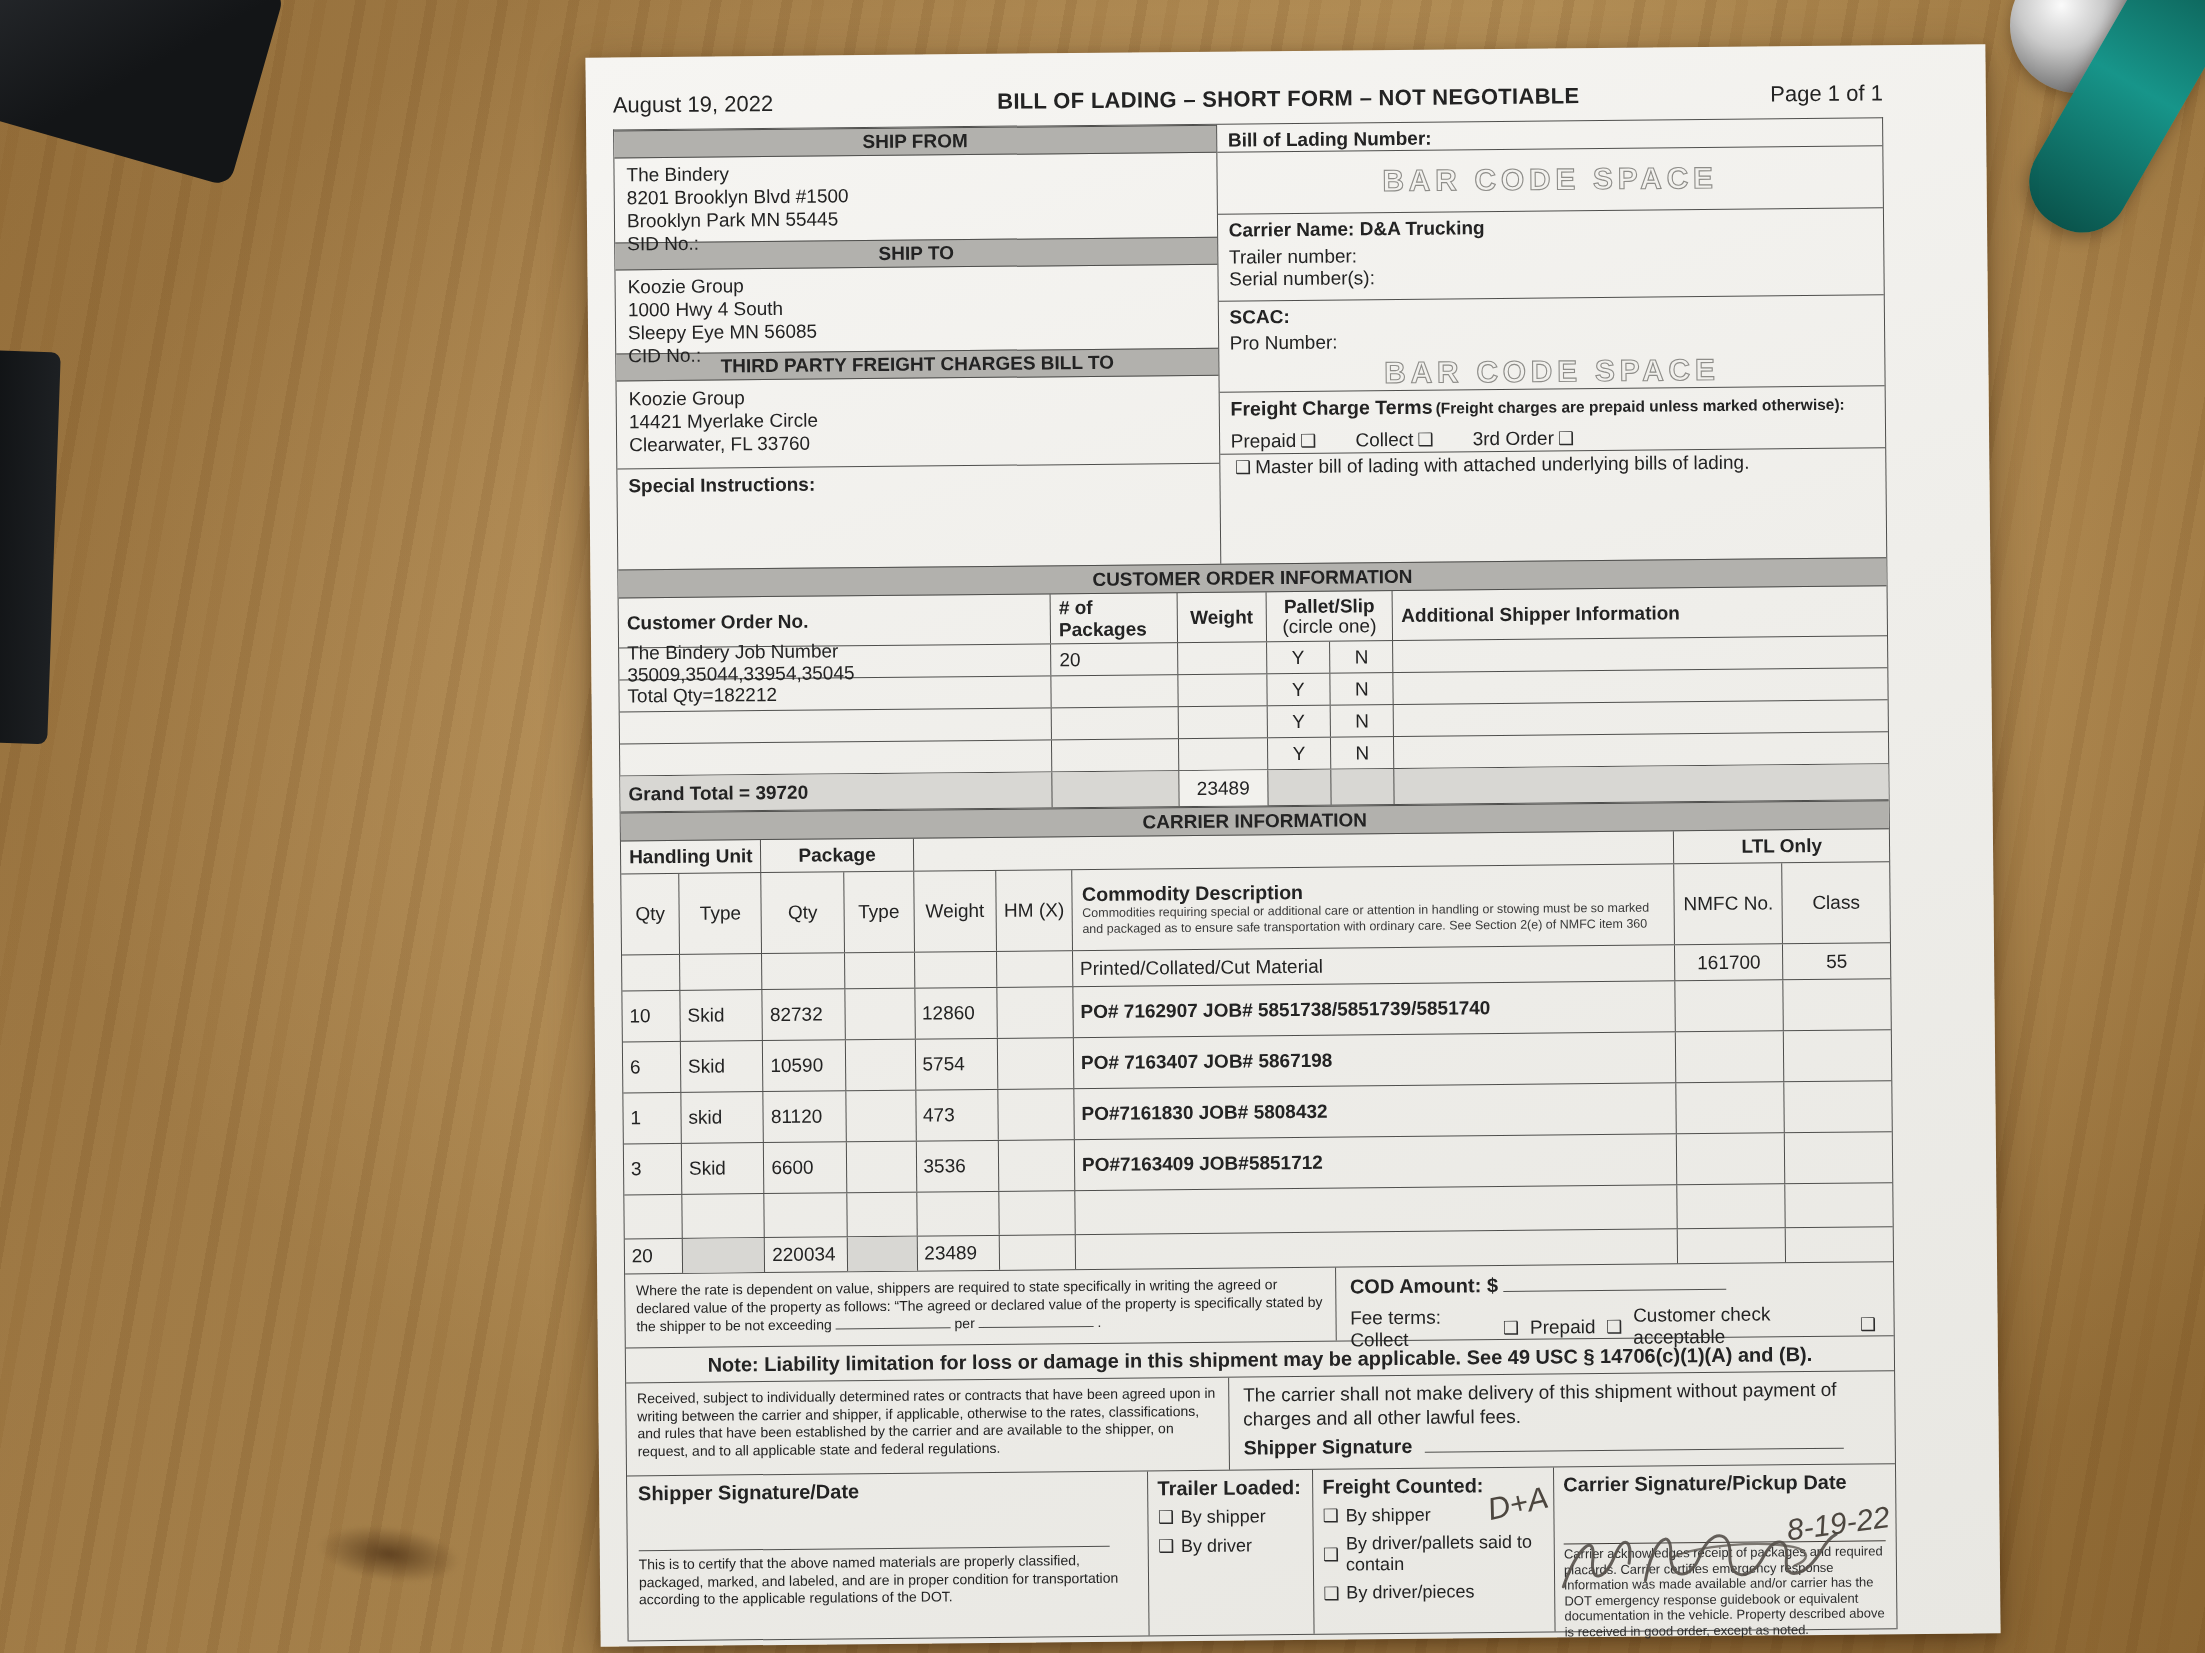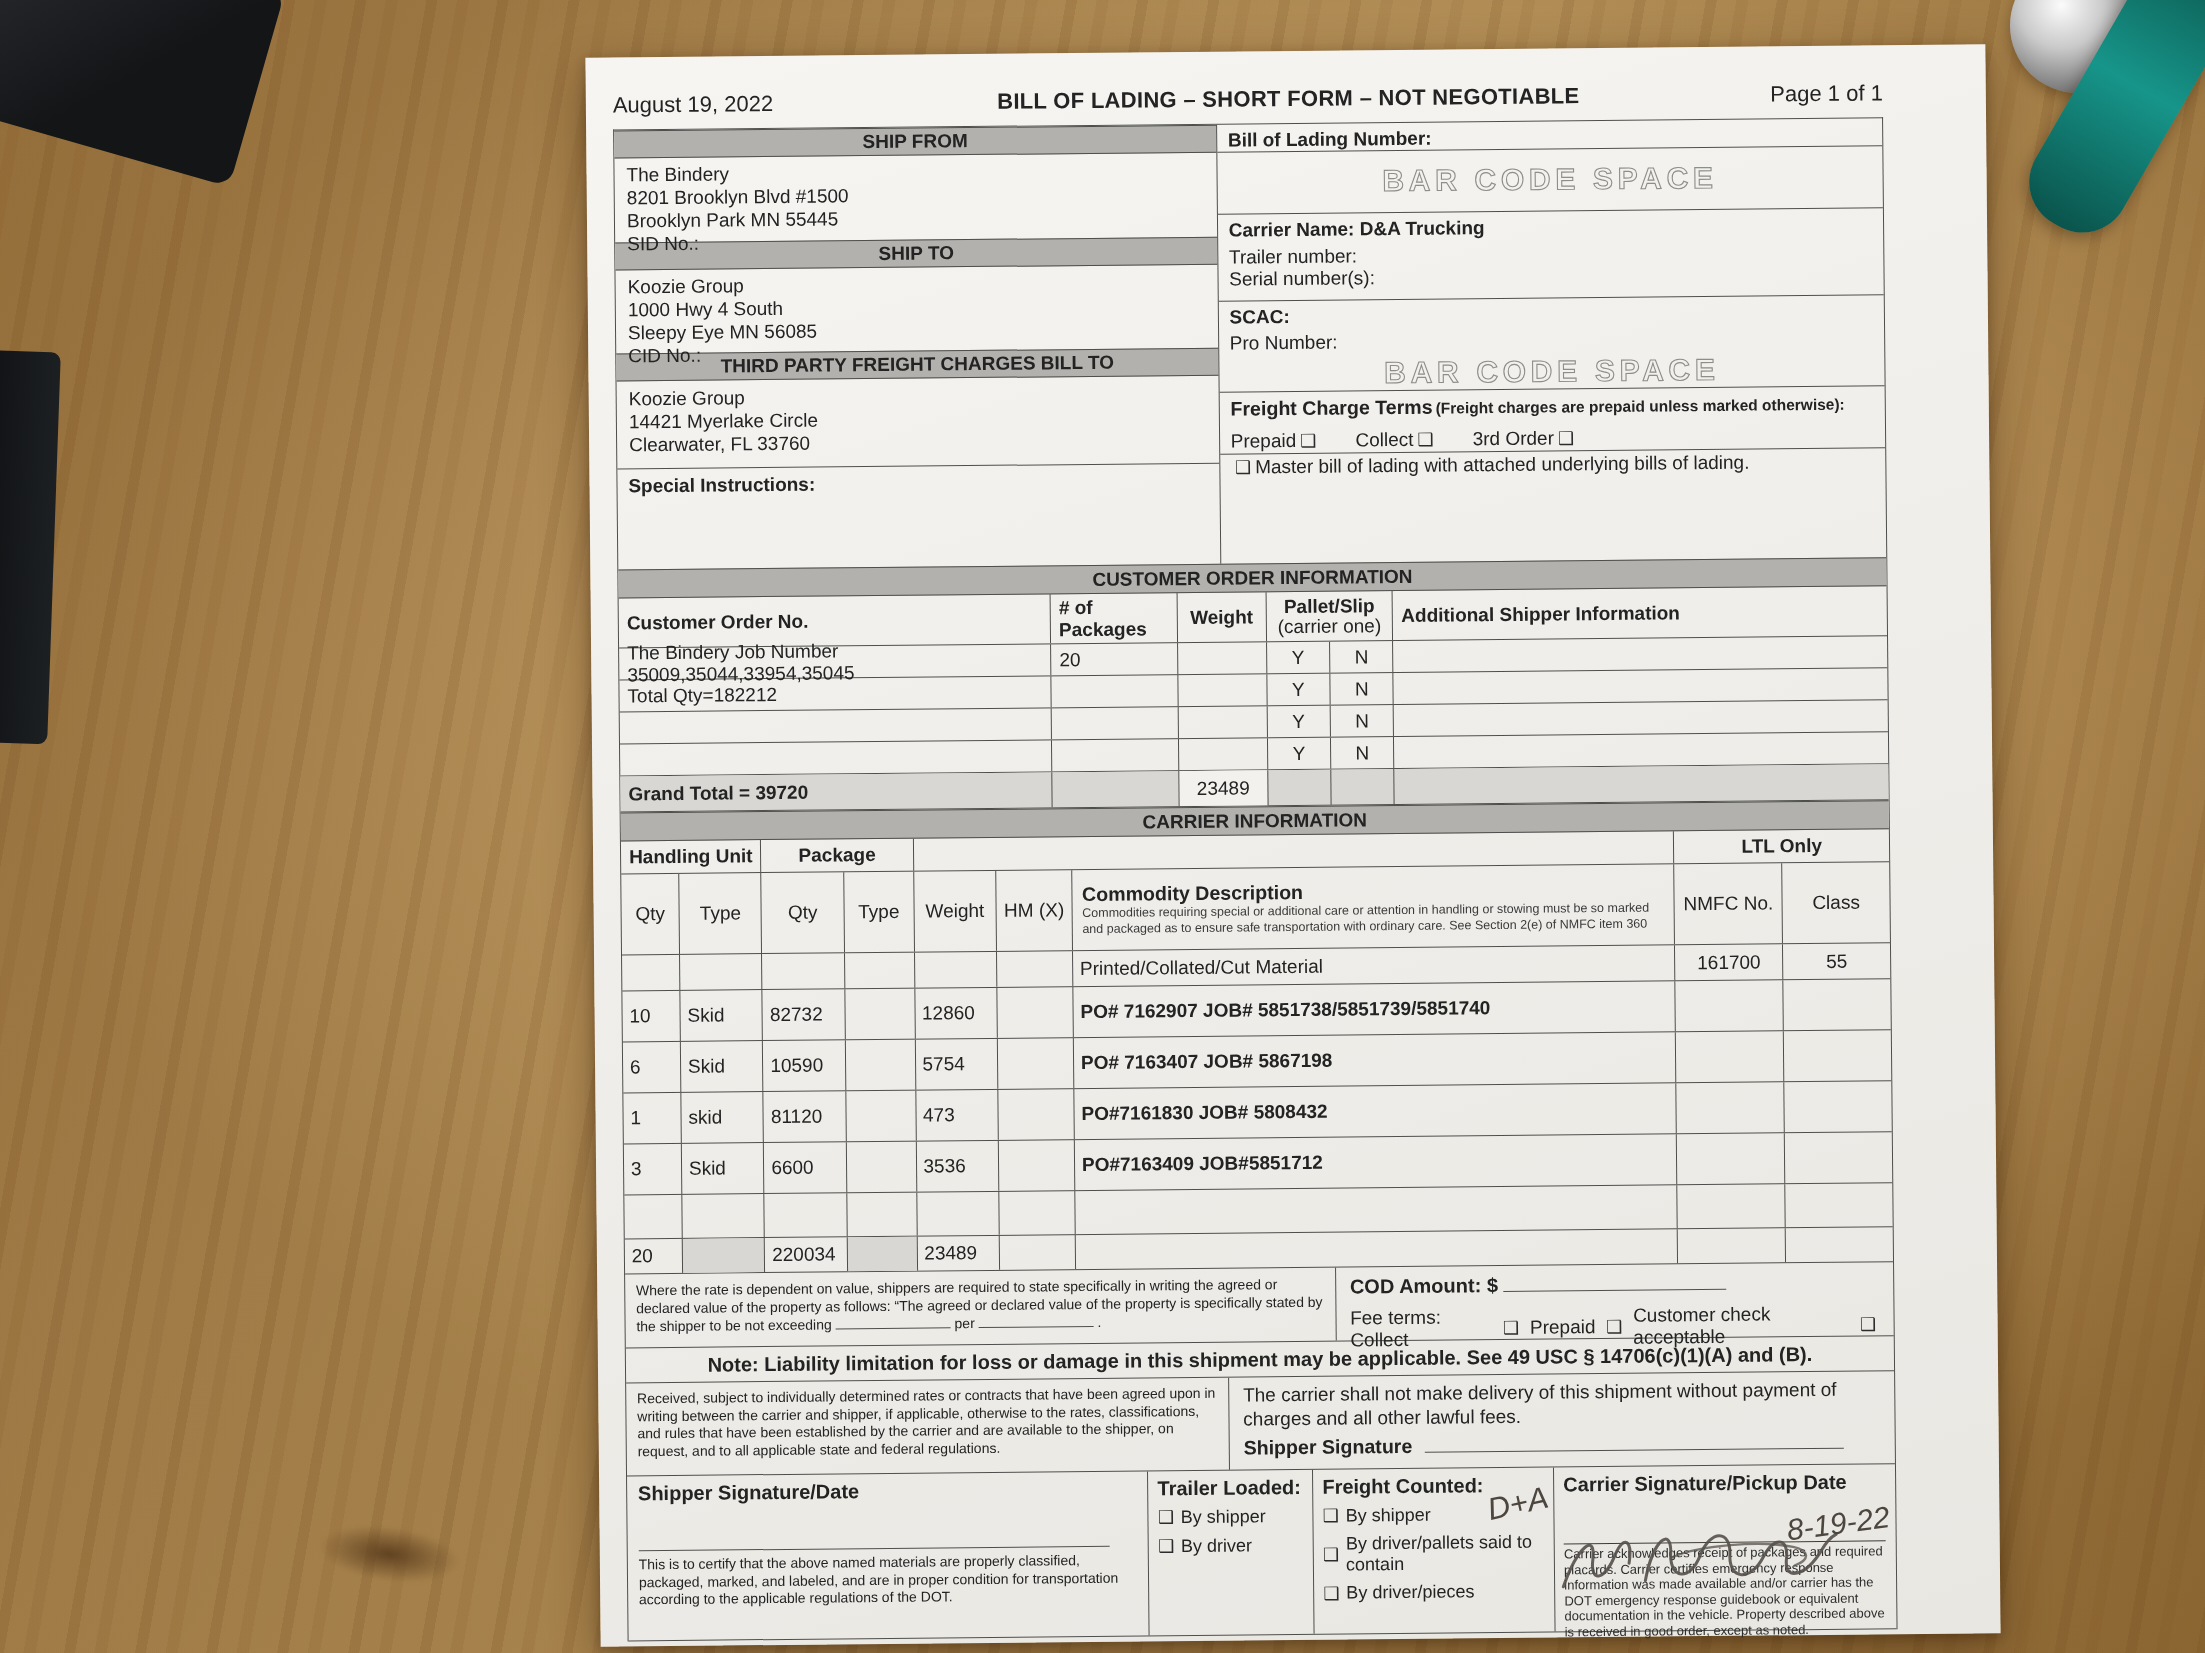--- a/index.html
+++ b/index.html
@@ -208,21 +208,21 @@
           </div>
         </div>
 
         <div class="bar" style="height:27px;">CUSTOMER ORDER INFORMATION</div>
         <div class="row co-head">
           <div class="cell c-ord">Customer Order No.</div>
           <div class="cell c-pkg bl"># of Packages</div>
           <div class="cell c-wt bl">Weight</div>
           <div class="cell bl" style="width:10%;flex-direction:column;justify-content:center;text-align:center;line-height:20px;">
             <div>Pallet/Slip</div>
-            <div style="font-weight:normal;">(carrier one)</div>
+            <div style="font-weight:normal;">(circle one)</div>
           </div>
           <div class="cell c-add bl">Additional Shipper Information</div>
         </div>
 
         <div class="row co-row">
           <div class="cell c-ord">The Bindery Job Number  35009,35044,33954,35045</div>
           <div class="cell c-pkg bl">20</div>
           <div class="cell c-wt bl"></div>
           <div class="cell c-y bl">Y</div>
           <div class="cell c-n bl">N</div>

